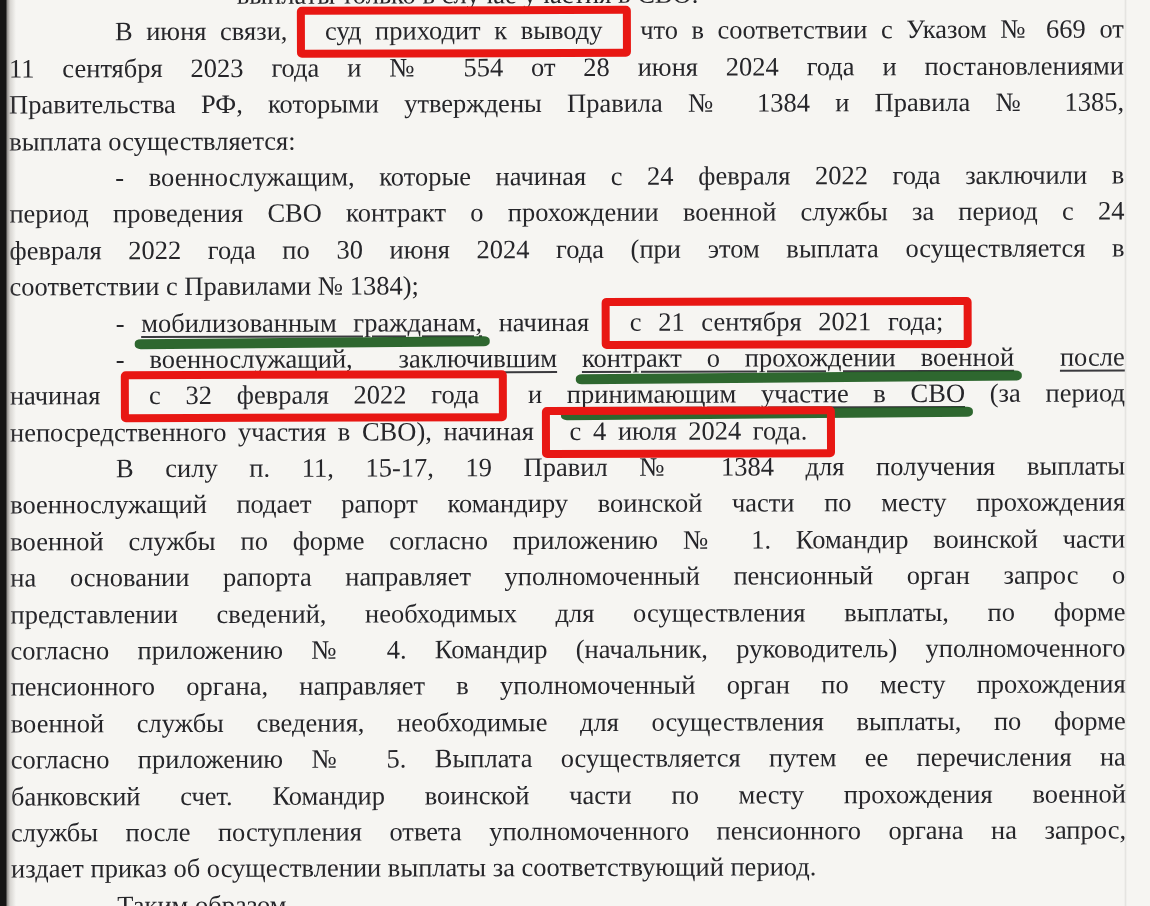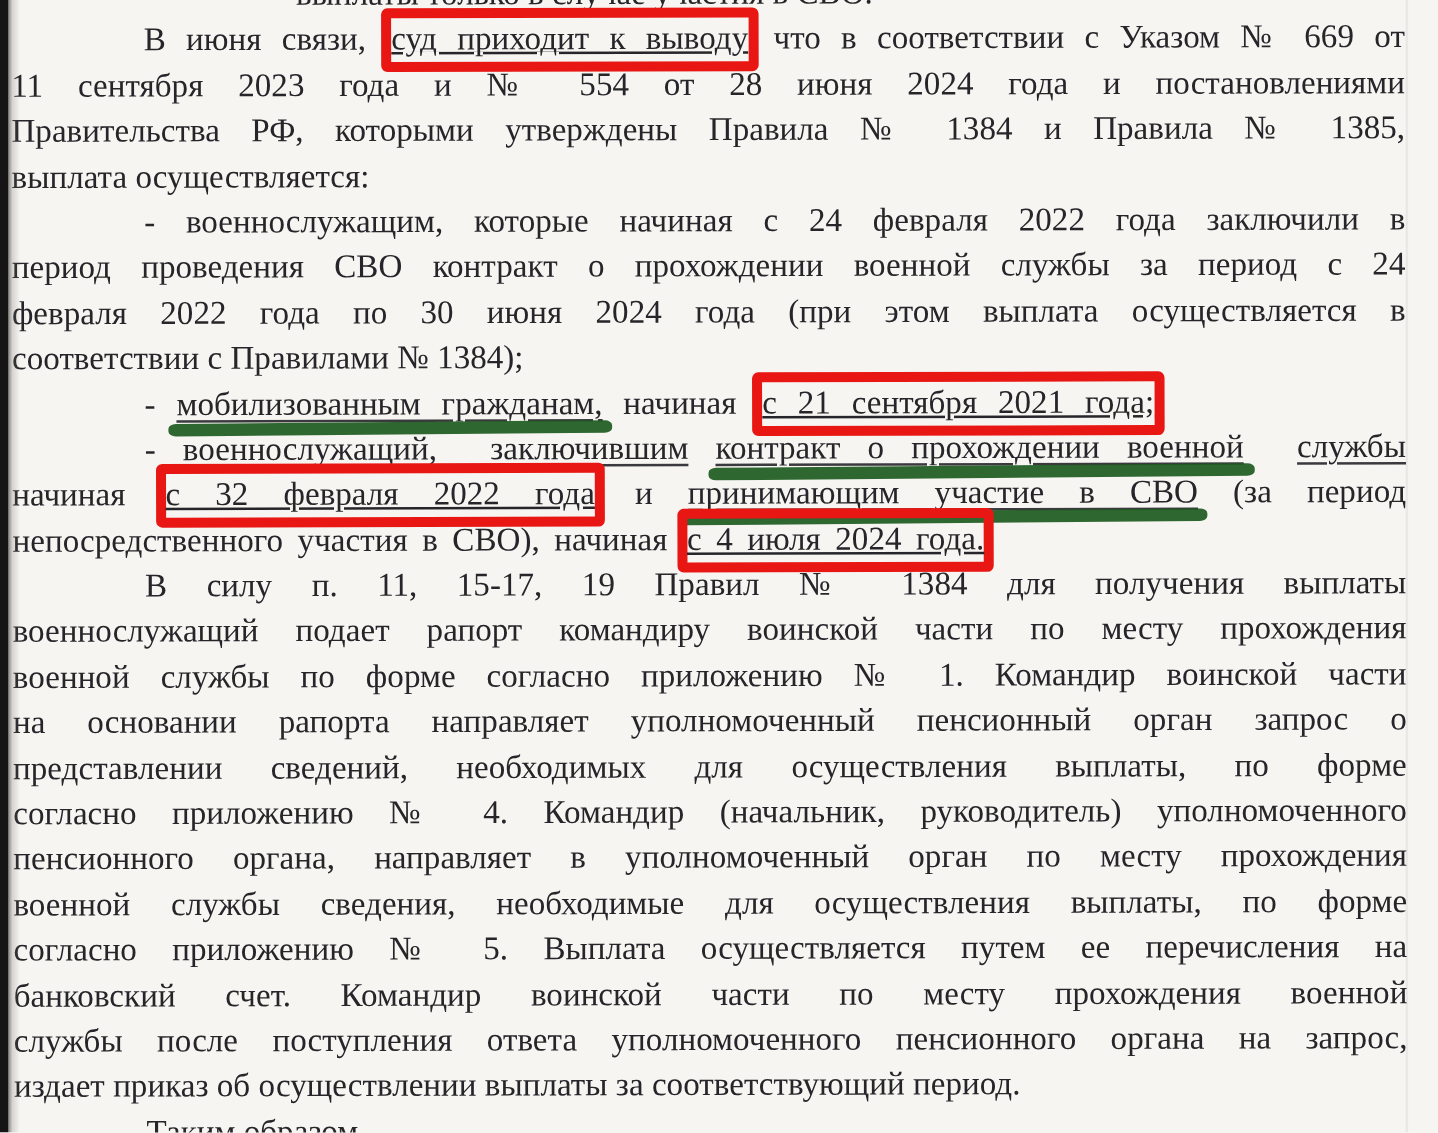--- a/index.html
+++ b/index.html
@@ -32,21 +32,21 @@
   
   .seg-g{position:relative;text-decoration:underline;text-decoration-thickness:2px;text-underline-offset:4px;text-decoration-color:#3a3a3e;}
   .seg-g::after{
     content:"";position:absolute;left:-6px;right:-8px;bottom:-10px;height:10px;
     background:var(--green,#1e5b20);border-radius:6px/4px;opacity:.93;
     transform:rotate(-0.35deg);
   }
   
   .seg-r{
     position:relative;border:8px solid var(--red,#e81713);border-radius:5px;
-    padding:1px 0 4px;margin:-10px -4px;text-decoration:underline;
+    padding:1px 20px 4px;margin:-10px -4px;
   }
 </style>
 </head>
 <body style="background: rgb(246, 245, 242);">
 
 <div class="scan-edge-left"></div>
 <div class="scan-crease-right"></div>
 <div class="page" id="page" style="color: rgb(38, 38, 42);">
     <div class="para">
       <div class="line l" style="padding-left: 228px;"><span class="seg-p">выплаты только в случае участия в СВО.</span></div>
@@ -60,21 +60,21 @@
     <div class="para">
       <div class="line j" style="padding-left: 106px;"><span class="seg-p">- военнослужащим, которые начиная с 24 февраля 2022 года заключили в</span></div>
       <div class="line j"><span class="seg-p">период проведения СВО контракт о прохождении военной службы за период с 24</span></div>
       <div class="line j"><span class="seg-p">февраля 2022 года по 30 июня 2024 года (при этом выплата осуществляется в</span></div>
       <div class="line l"><span class="seg-p">соответствии с Правилами № 1384);</span></div>
     </div>
     <div class="para">
       <div class="line l" style="padding-left: 106px; word-spacing: 10px;"><span class="seg-p">- </span><span class="seg-g">мобилизованным гражданам,</span><span class="seg-p"> начиная </span><span class="seg-r">с 21 сентября 2021 года;</span></div>
     </div>
     <div class="para">
-      <div class="line j" style="padding-left: 106px;"><span class="seg-p">- военнослужащий, </span><span class="seg-u">заключившим</span><span class="seg-p"> </span><span class="seg-g">контракт о прохождении военной</span><span class="seg-p"> </span><span class="seg-u">службы</span></div>
+      <div class="line j" style="padding-left: 106px;"><span class="seg-p">- военнослужащий, </span><span class="seg-u">заключившим</span><span class="seg-p"> </span><span class="seg-g">контракт о прохождении военной</span><span class="seg-p"> </span><span class="seg-u">после</span></div>
       <div class="line j"><span class="seg-p">начиная </span><span class="seg-r">с 32 февраля 2022 года</span><span class="seg-p"> и </span><span class="seg-g">принимающим участие в СВО</span><span class="seg-p"> (за период</span></div>
       <div class="line l" style="word-spacing: 5px;"><span class="seg-p">непосредственного участия в СВО), начиная </span><span class="seg-r">с 4 июля 2024 года.</span></div>
     </div>
     <div class="para">
       <div class="line j" style="padding-left: 106px;"><span class="seg-p">В силу п. 11, 15-17, 19 Правил № 1384 для получения выплаты</span></div>
       <div class="line j"><span class="seg-p">военнослужащий подает рапорт командиру воинской части по месту прохождения</span></div>
       <div class="line j"><span class="seg-p">военной службы по форме согласно приложению № 1. Командир воинской части</span></div>
       <div class="line j"><span class="seg-p">на основании рапорта направляет уполномоченный пенсионный орган запрос о</span></div>
       <div class="line j"><span class="seg-p">представлении сведений, необходимых для осуществления выплаты, по форме</span></div>
       <div class="line j"><span class="seg-p">согласно приложению № 4. Командир (начальник, руководитель) уполномоченного</span></div>

